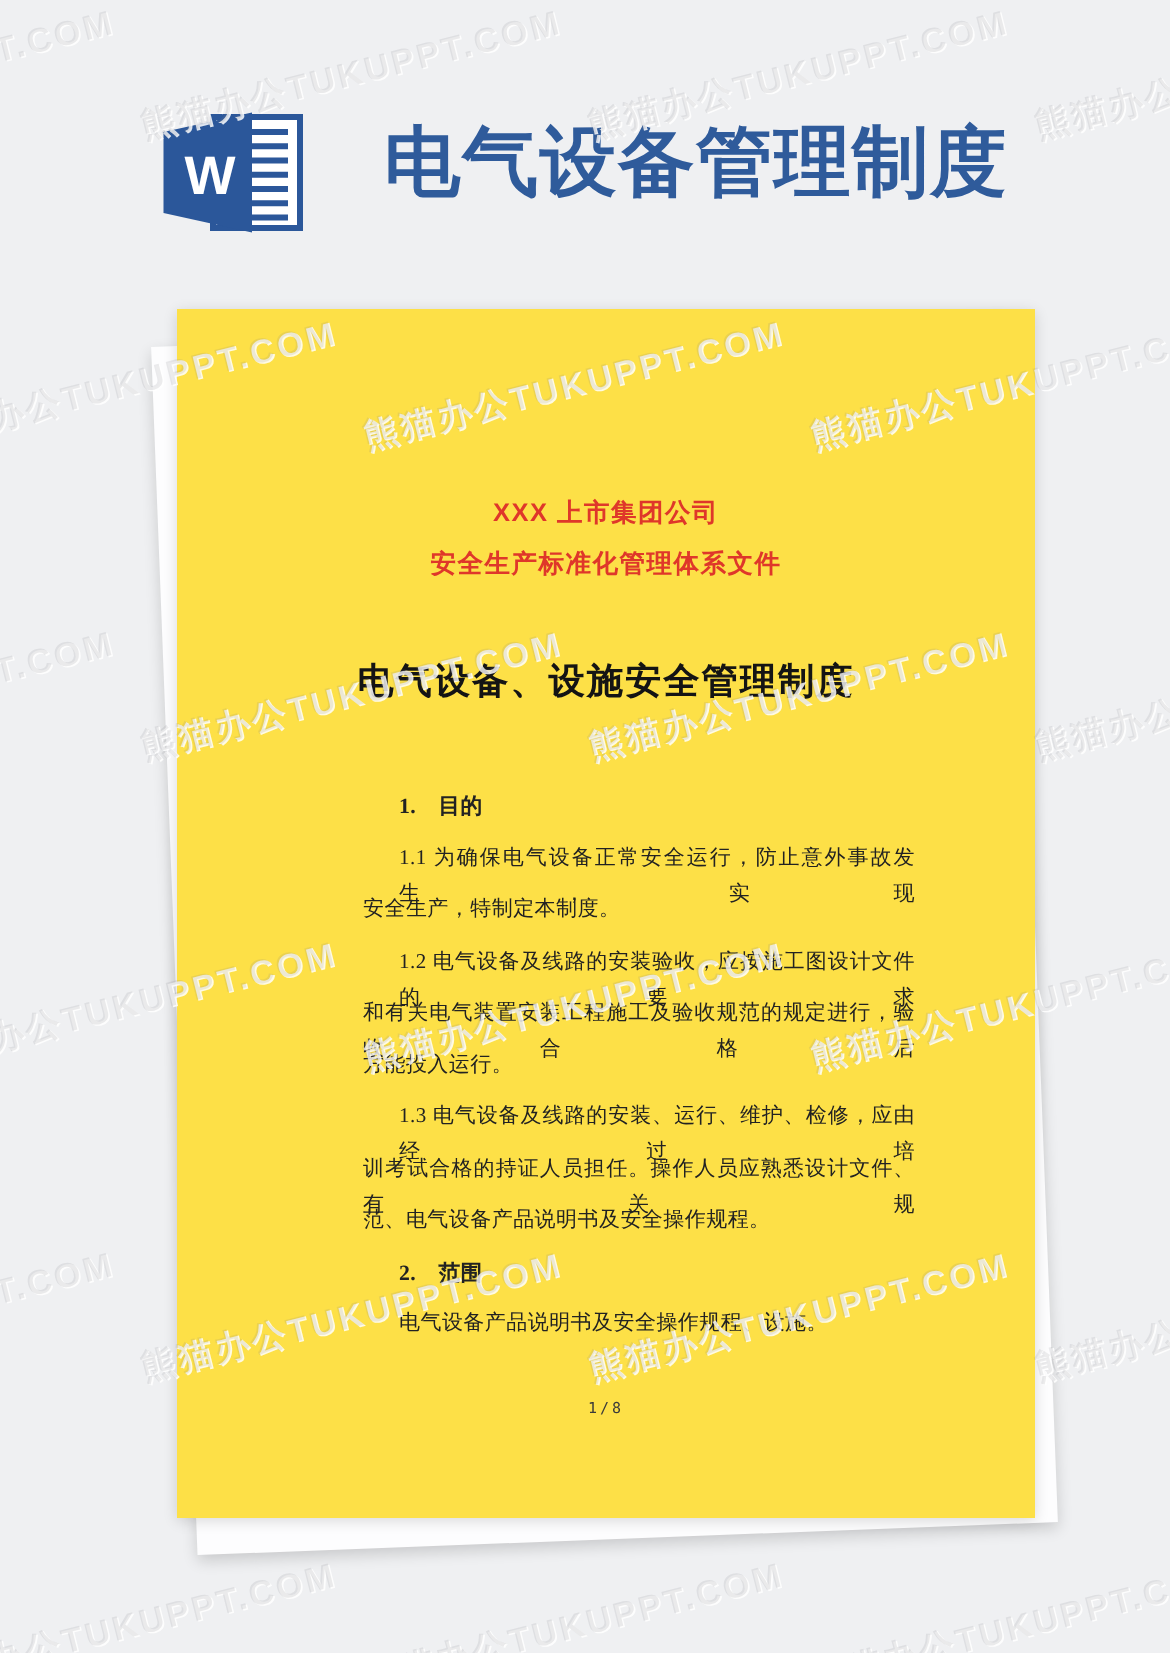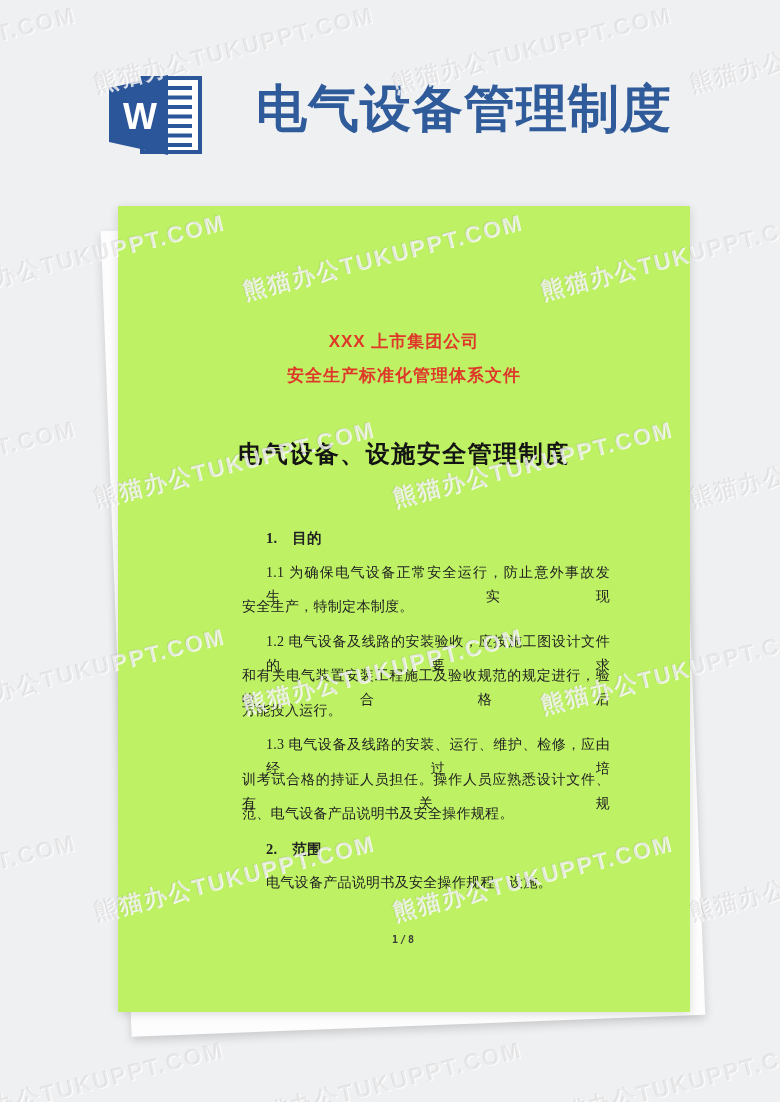--- a/index.html
+++ b/index.html
@@ -24,21 +24,21 @@
   
   .sheet-behind{
     position:absolute;left:116px;top:220px;width:574px;height:806px;
     background:#fdfdfe;
     transform:rotate(-2.2deg);
     box-shadow:0 4px 10px rgba(0,0,0,0.16);
     z-index:5;
   }
   .sheet-main{
     position:absolute;left:118px;top:206px;width:572px;height:806px;
-    background:#bef264;
+    background:#fde047;
     box-shadow:0 2px 9px rgba(0,0,0,0.14);
     z-index:10;
   }
 
   
   .center-line{position:absolute;left:0;width:100%;text-align:center;white-space:nowrap;}
   .red-head{
     font-weight:bold;font-size:17px;letter-spacing:1px;
     color:var(--heading_red,#df372a);
     font-family:"Liberation Sans",sans-serif;
@@ -54,21 +54,21 @@
     font-family:"Liberation Serif","DejaVu Serif",serif;
     font-size:14px;color:#222;letter-spacing:0.3px;margin-left:36px;
   }
   .line{height:34.5px;line-height:24px;white-space:pre-wrap;}
   .line.bold{font-weight:bold;font-size:14.5px;}
   .line.indent{padding-left:24px;}
   .line.fill{text-align:justify;text-align-last:justify;text-justify:inter-ideograph;}
   .page-num{
     top:728px;
     font-family:"DejaVu Sans Mono","Liberation Mono",monospace;
-    font-weight:bold;font-size:10px;letter-spacing:2px;color:#3a3a3a;
+    font-weight:normal;font-size:10px;letter-spacing:2px;color:#3a3a3a;
   }
 
   
   .wm-layer{position:absolute;left:0;top:0;width:100%;height:100%;z-index:50;pointer-events:none;}
   .wm{
     position:absolute;
     font-weight:bold;font-size:23px;letter-spacing:2px;white-space:nowrap;
     color:rgba(125,125,132,0.15);
     text-shadow:1px 1px 0 rgba(255,255,255,0.85);
     transform:rotate(-14deg);

